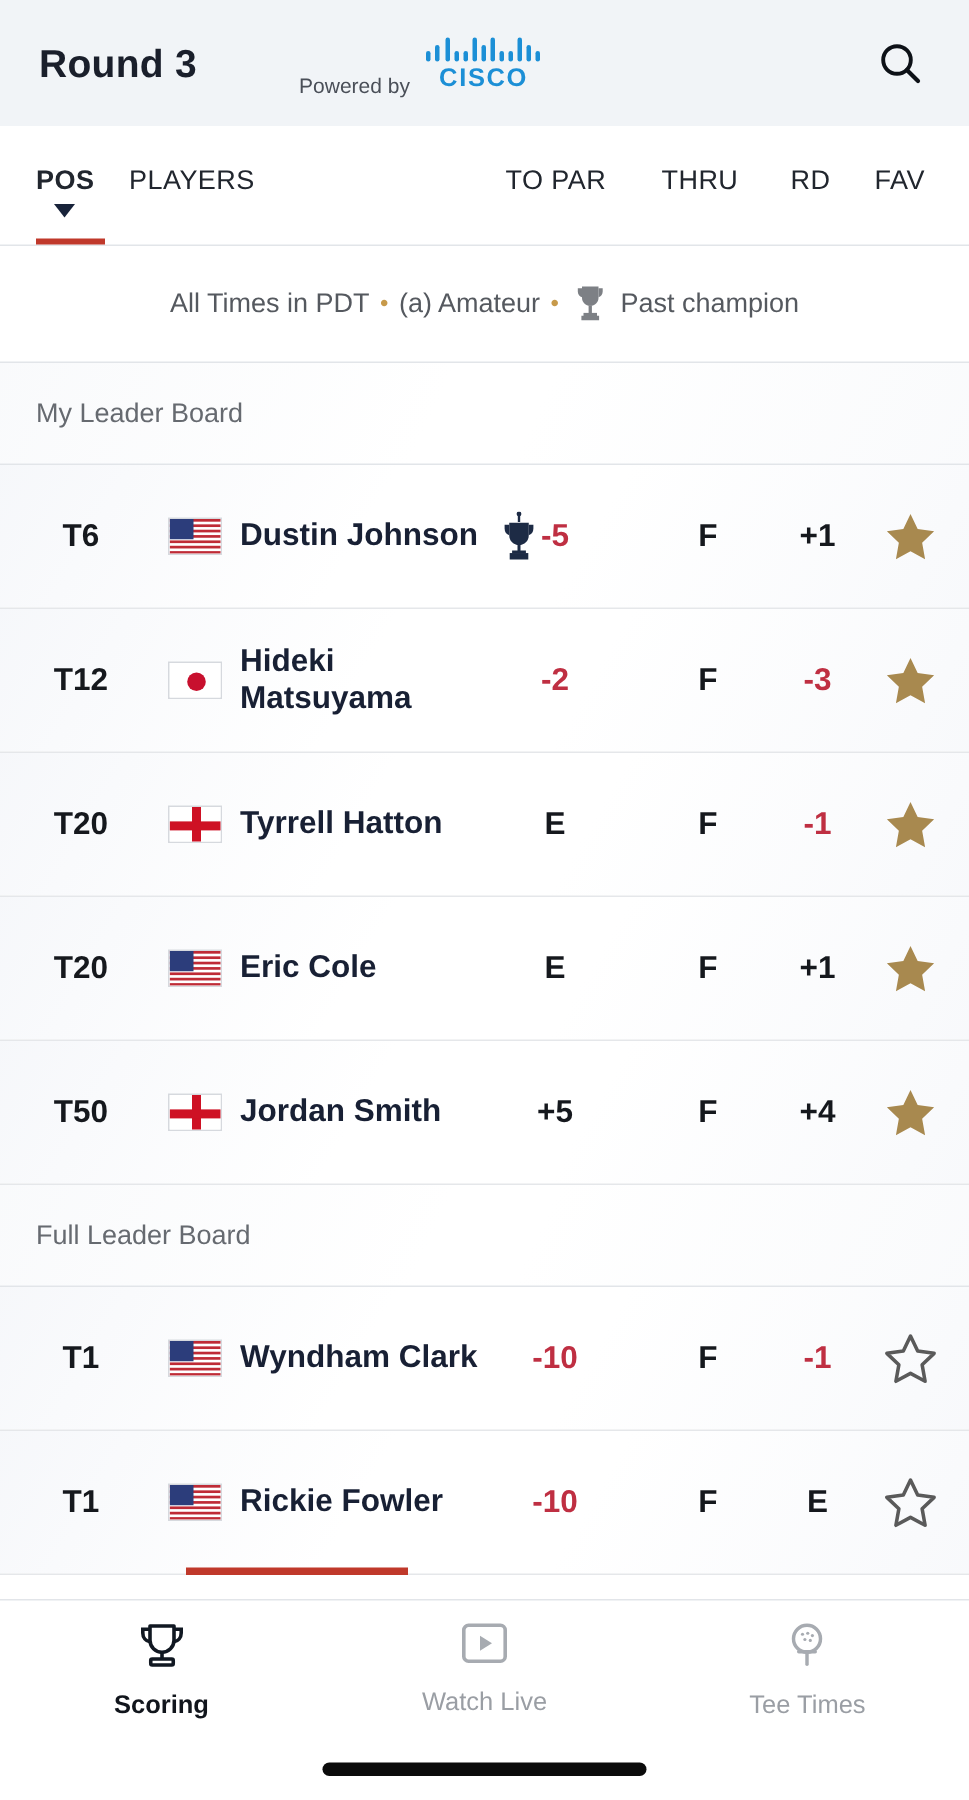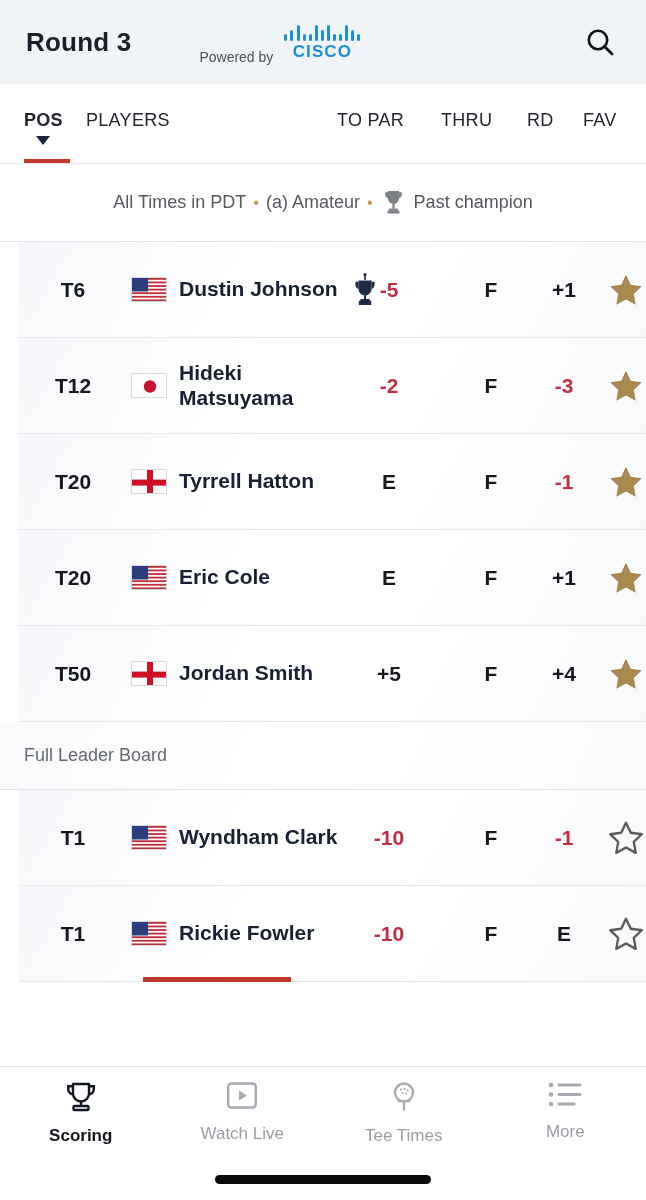--- a/index.html
+++ b/index.html
@@ -84,21 +84,20 @@
     background:linear-gradient(115deg, rgba(244,246,249,.55) 0%, rgba(255,255,255,0) 45%),
                linear-gradient(295deg, rgba(244,246,249,.5) 0%, rgba(255,255,255,0) 45%), #fff;
   }
 
   
   .row {
     height:96px; display:flex; align-items:center;
     border-bottom:1px solid #e5e7ea; position:relative;
     background:linear-gradient(120deg, rgba(243,245,249,.75) 0%, rgba(255,255,255,0) 38%),
                linear-gradient(300deg, rgba(243,245,249,.6) 0%, rgba(255,255,255,0) 40%), #fff;
-    margin-left:19px;
   }
   .cell-pos {
     position:absolute; left:0; width:108px; text-align:center;
     font-size:21px; font-weight:600; color:#15181d;
   }
   .cell-player {
     position:absolute; left:112px; display:flex; align-items:center; gap:12px;
   }
   .flag { width:36px; height:25px; flex:none; position:relative; overflow:hidden;
           border:1px solid #d6d9de; background:#fff; }
@@ -211,20 +210,21 @@
         <path d="M5 3.2H2.2v2.2c0 2 1.2 3.4 2.8 3.8V3.2zM16 3.2h2.8v2.2c0 2-1.2 3.4-2.8 3.8V3.2z" fill="#7d8085"></path>
         <rect x="9.4" y="14.6" width="2.2" height="5.2" fill="#7d8085"></rect>
         <rect x="6" y="19.6" width="9" height="2.1" fill="#7d8085"></rect>
         <rect x="4.6" y="21.5" width="11.8" height="3" fill="#7d8085"></rect>
       </svg>
     </span>
     <span>Past champion</span>
   </div>
 
   <div id="board">
+      <div class="section-label">My Leader Board</div>
       <div class="row">
         <div class="cell-pos">T6</div>
         <div class="cell-player">
           <span class="flag"><svg viewBox="0 0 36 25" width="36" height="25">
               <rect width="36" height="25" fill="#fff"></rect>
               <rect y="0" width="36" height="1.79" fill="#bf2b36"></rect>
               <rect y="3.57" width="36" height="1.79" fill="#bf2b36"></rect>
               <rect y="7.14" width="36" height="1.79" fill="#bf2b36"></rect>
               <rect y="10.709999999999999" width="36" height="1.79" fill="#bf2b36"></rect>
               <rect y="14.28" width="36" height="1.79" fill="#bf2b36"></rect>
@@ -412,27 +412,16 @@
             <circle cx="13" cy="8.5" r="1.05" fill="#a7abb1"></circle>
             <circle cx="16.5" cy="7.8" r="1.05" fill="#a7abb1"></circle>
             <circle cx="19.6" cy="9.4" r="1.05" fill="#a7abb1"></circle>
             <circle cx="14.6" cy="12" r="1.05" fill="#a7abb1"></circle>
             <circle cx="18.2" cy="12.6" r="1.05" fill="#a7abb1"></circle>
             <path d="M16 20.5v8" stroke="#a7abb1" stroke-width="2.3" stroke-linecap="round"></path>
             <path d="M10.5 20.2h11" stroke="#a7abb1" stroke-width="2.3" stroke-linecap="round"></path>
           </svg></span>
         <span class="tab-label">Tee Times</span>
       </div>
-      <div class="tab">
-        <span><svg width="34" height="28" viewBox="0 0 34 28">
-            <circle cx="3" cy="4" r="2.3" fill="#a7abb1"></circle>
-            <rect x="9.5" y="2.6" width="24" height="2.8" rx="1.4" fill="#a7abb1"></rect>
-            <circle cx="3" cy="13.5" r="2.3" fill="#a7abb1"></circle>
-            <rect x="9.5" y="12.1" width="24" height="2.8" rx="1.4" fill="#a7abb1"></rect>
-            <circle cx="3" cy="23" r="2.3" fill="#a7abb1"></circle>
-            <rect x="9.5" y="21.6" width="18" height="2.8" rx="1.4" fill="#a7abb1"></rect>
-          </svg></span>
-        <span class="tab-label">More</span>
-      </div>
       <div class="home-indicator"></div>
   </div>
 
 </div>
 
 </body></html>

